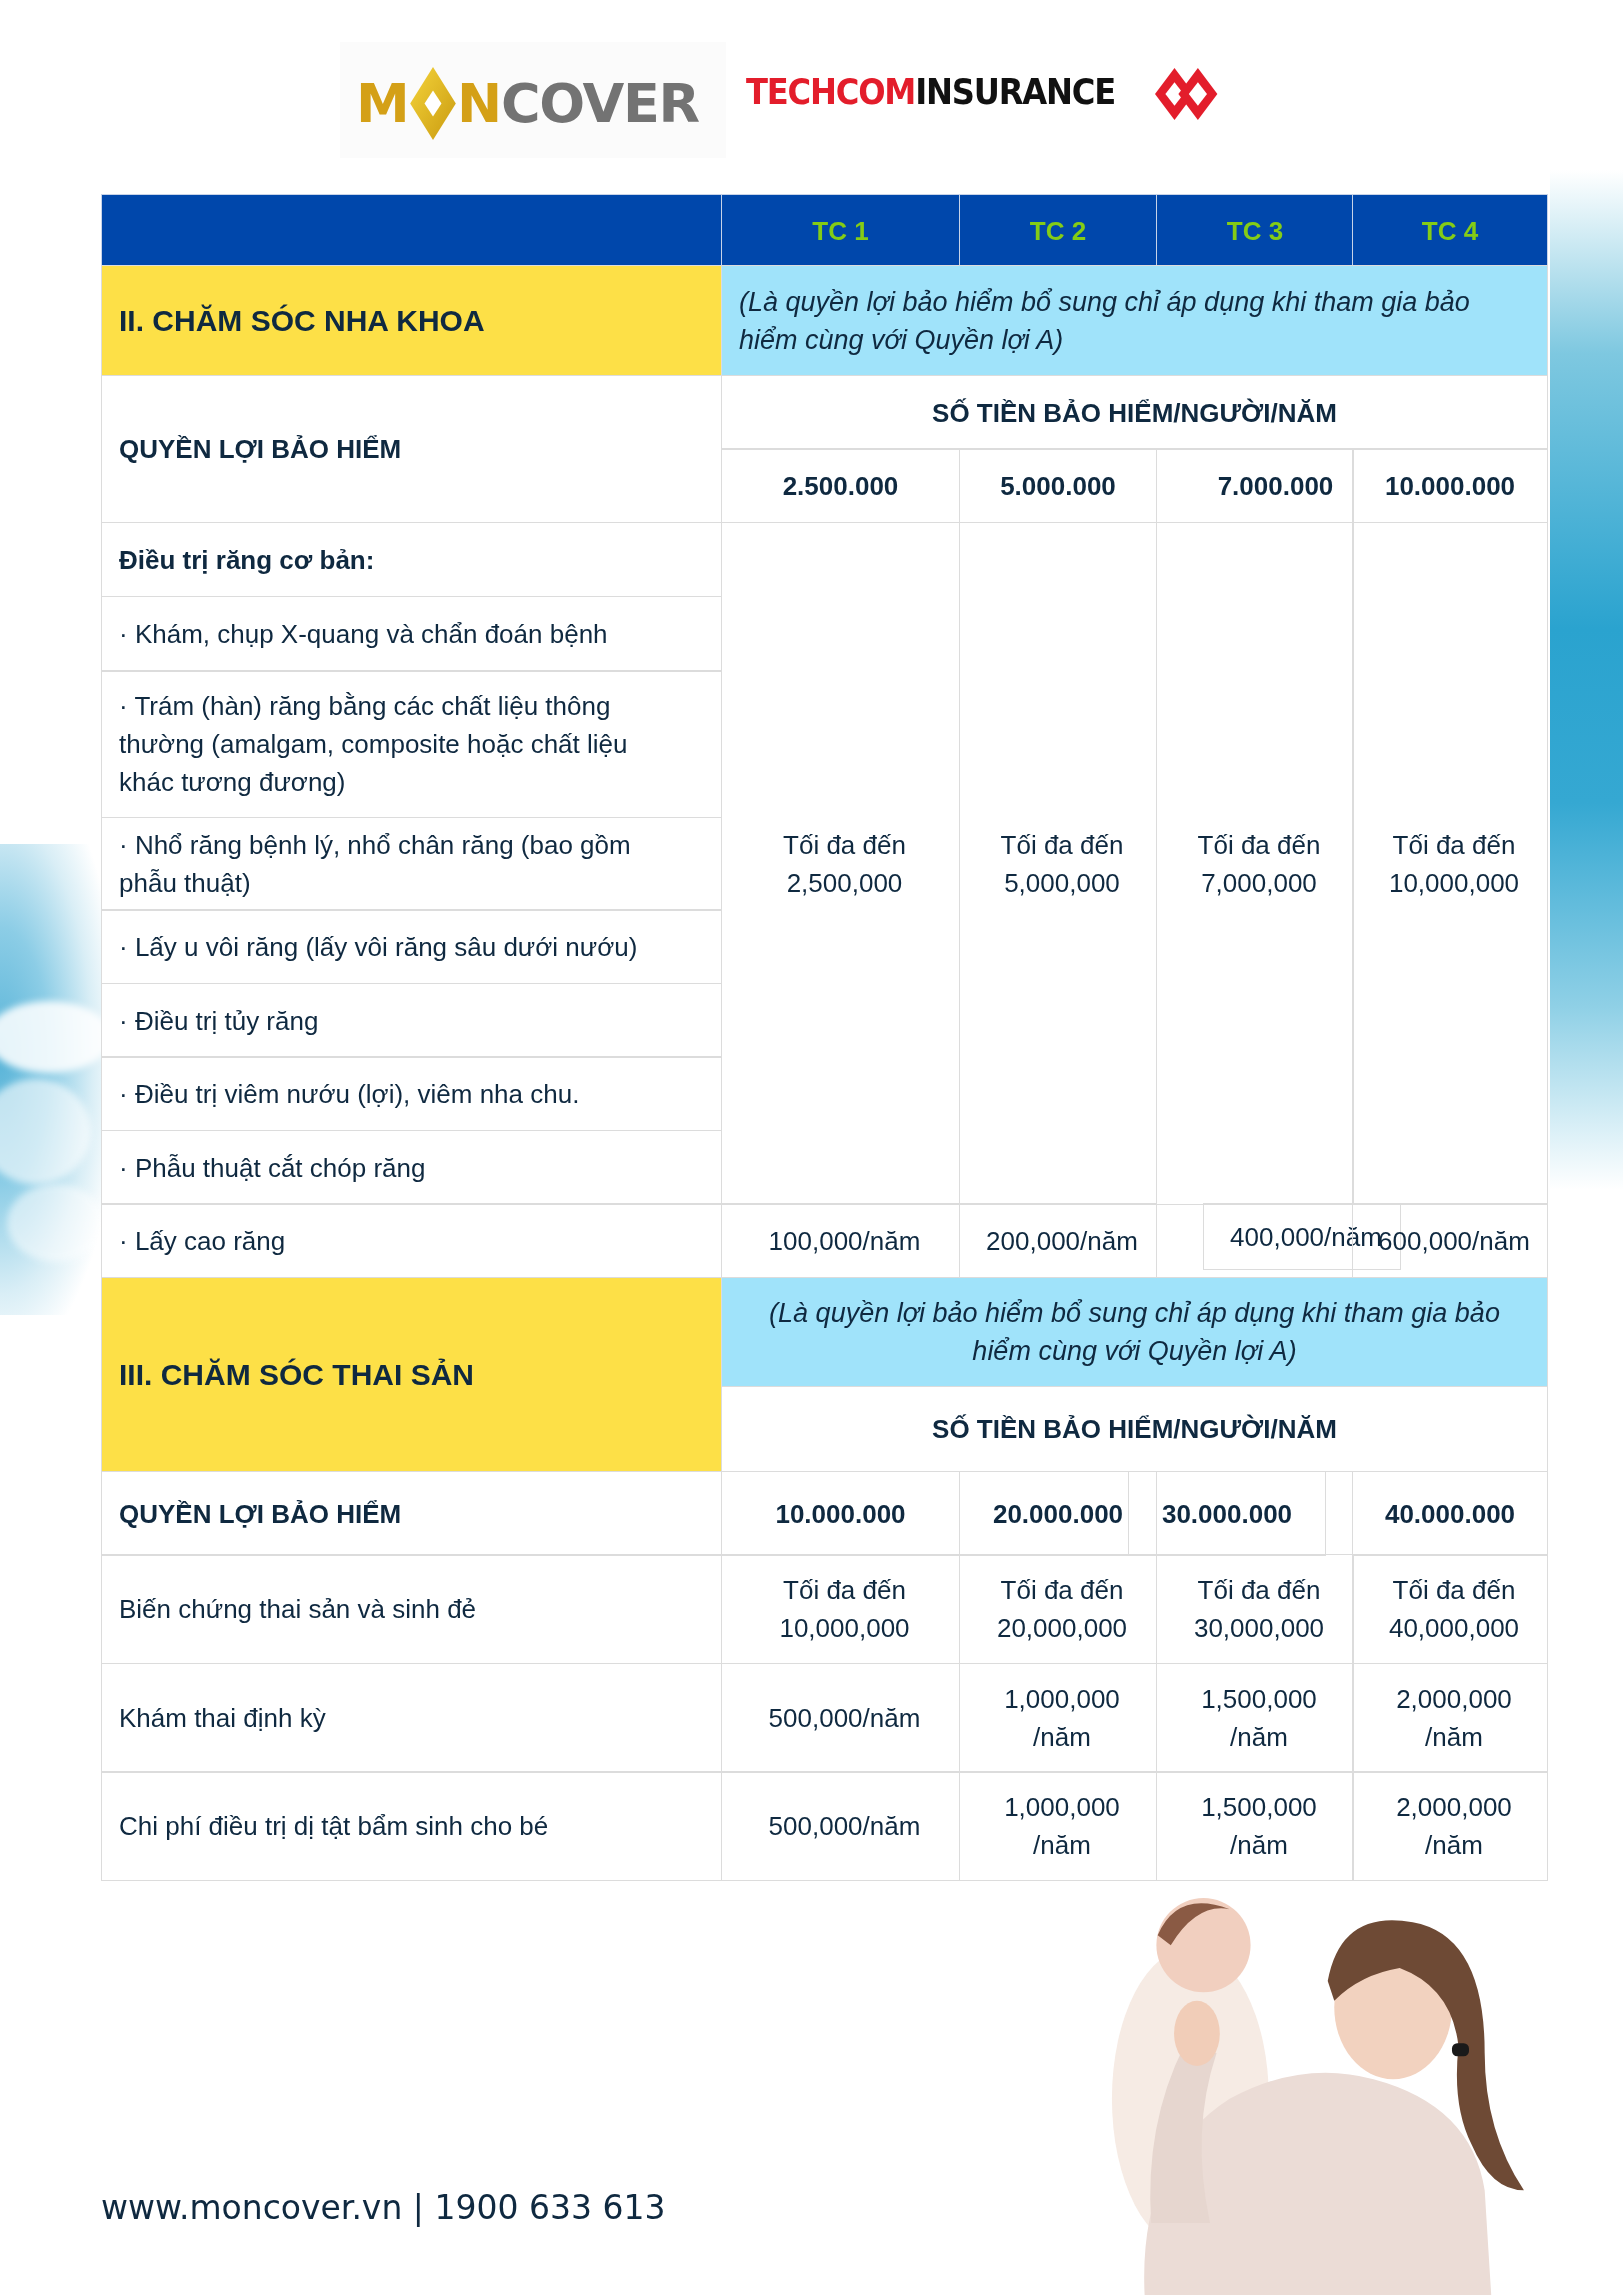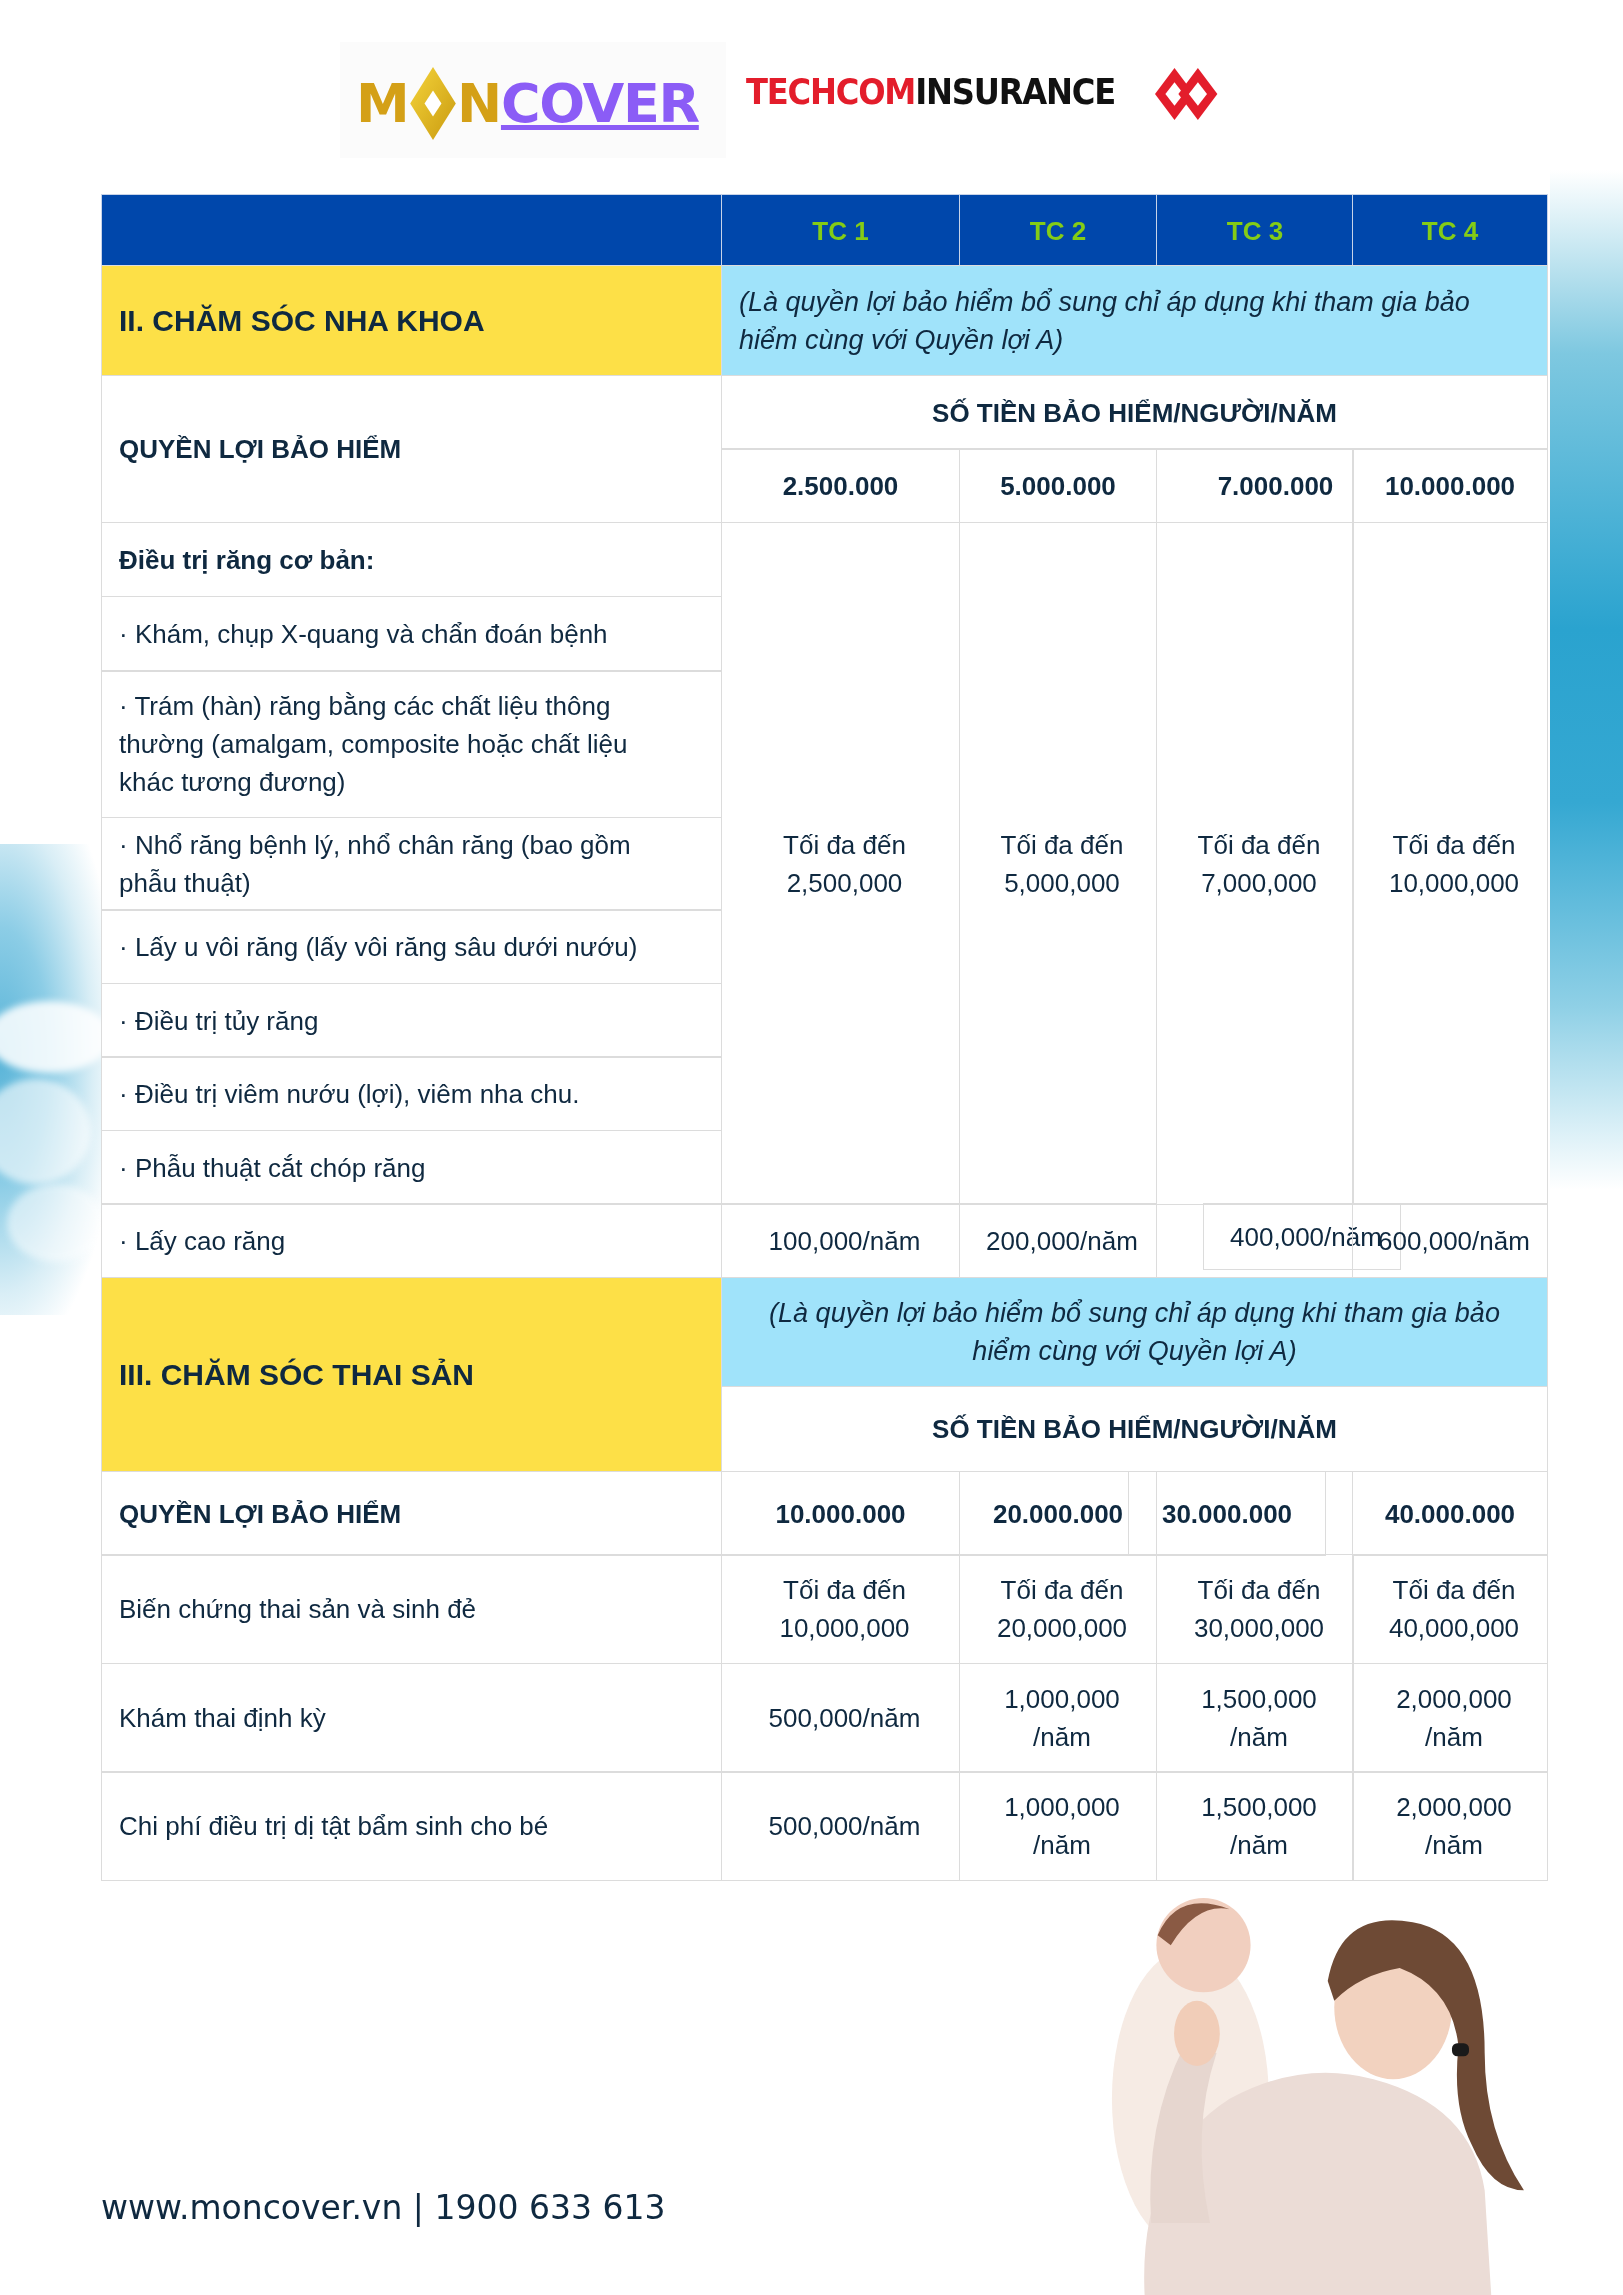--- a/index.html
+++ b/index.html
@@ -17,21 +17,21 @@
   }
   .cloud { position: absolute; background: rgba(255,255,255,0.85); border-radius: 50%; filter: blur(3.9px); }
 
   
   .logo-band { position: absolute; left: 340px; top: 42px; width: 386px; height: 116px; background: #fbfbfb; }
   .moncover { position: absolute; left: 356px; top: 71px; height: 65px; display: flex; align-items: center;
     font-family: "DejaVu Sans", sans-serif; font-weight: bold; font-size: 54px; letter-spacing: -1.3px; }
   .moncover .m { color: #d4a017; }
   .moncover .diamond { display: inline-block; width: 46px; height: 73px; position: relative; margin: 0 1.3px; }
   .moncover .diamond svg { width: 100%; height: 100%; }
-  .moncover .cover { color: #8b5cf6; text-decoration: underline; }
+  .moncover .cover { color: #737373; }
   .techcom { position: absolute; left: 746px; top: 72px; display: flex; align-items: center;
     font-family: "DejaVu Sans", sans-serif; font-weight: bold; font-size: 35px; letter-spacing: -1.3px; transform: scaleX(0.92); transform-origin: left center; }
   .techcom .red { color: #e31d2b; }
   .techcom .blk { color: #111111; }
   .tc-logo-icon { position: absolute; left: 1155px; top: 68px; width: 78px; height: 52px; }
 
   
   .tbl { position: absolute; left: 101px; top: 194px; width: 1447px; }
   .cell { position: absolute; border: 1.3px solid #dcdcdc; display: flex; align-items: center; font-size: 26px; line-height: 38px; }
   .cell.center { justify-content: center; text-align: center; }

